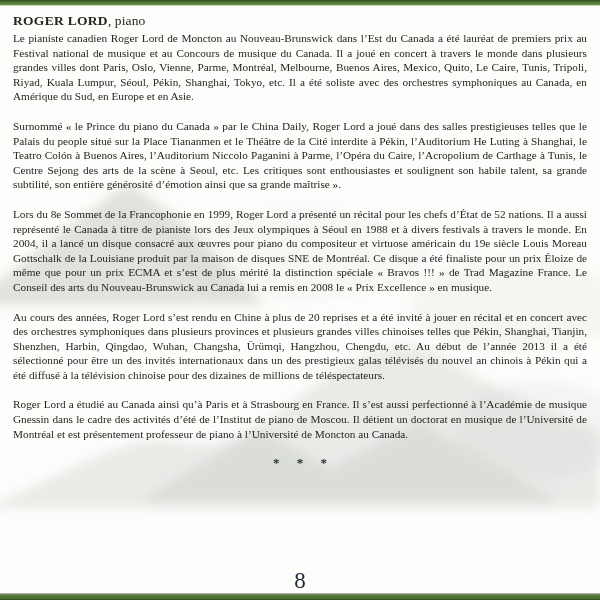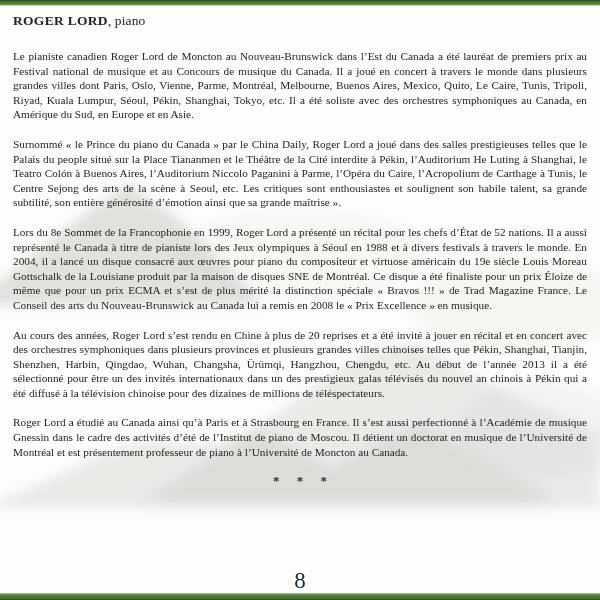--- a/index.html
+++ b/index.html
@@ -36,21 +36,21 @@
     position: absolute; inset: 0;
     padding: 10px 13px 12px 13px;
   }
   h1 {
     font-size: 13.5px;
     font-weight: normal;
     margin-top: 3px;
     letter-spacing: 0.1px;
   }
   h1 .heading-name { font-weight: bold; letter-spacing: 0.3px; }
-  .paras { margin-top: 20px; font-family: Liberation Serif, serif; }
+  .paras { margin-top: 2px; font-family: Liberation Serif, serif; }
   .paras p {
     font-size: 11.25px;
     line-height: 14.6px;
     text-align: justify;
     hyphens: auto;
     margin-bottom: 15px;
   }
   .separator {
     text-align: center;
     font-weight: bold;

